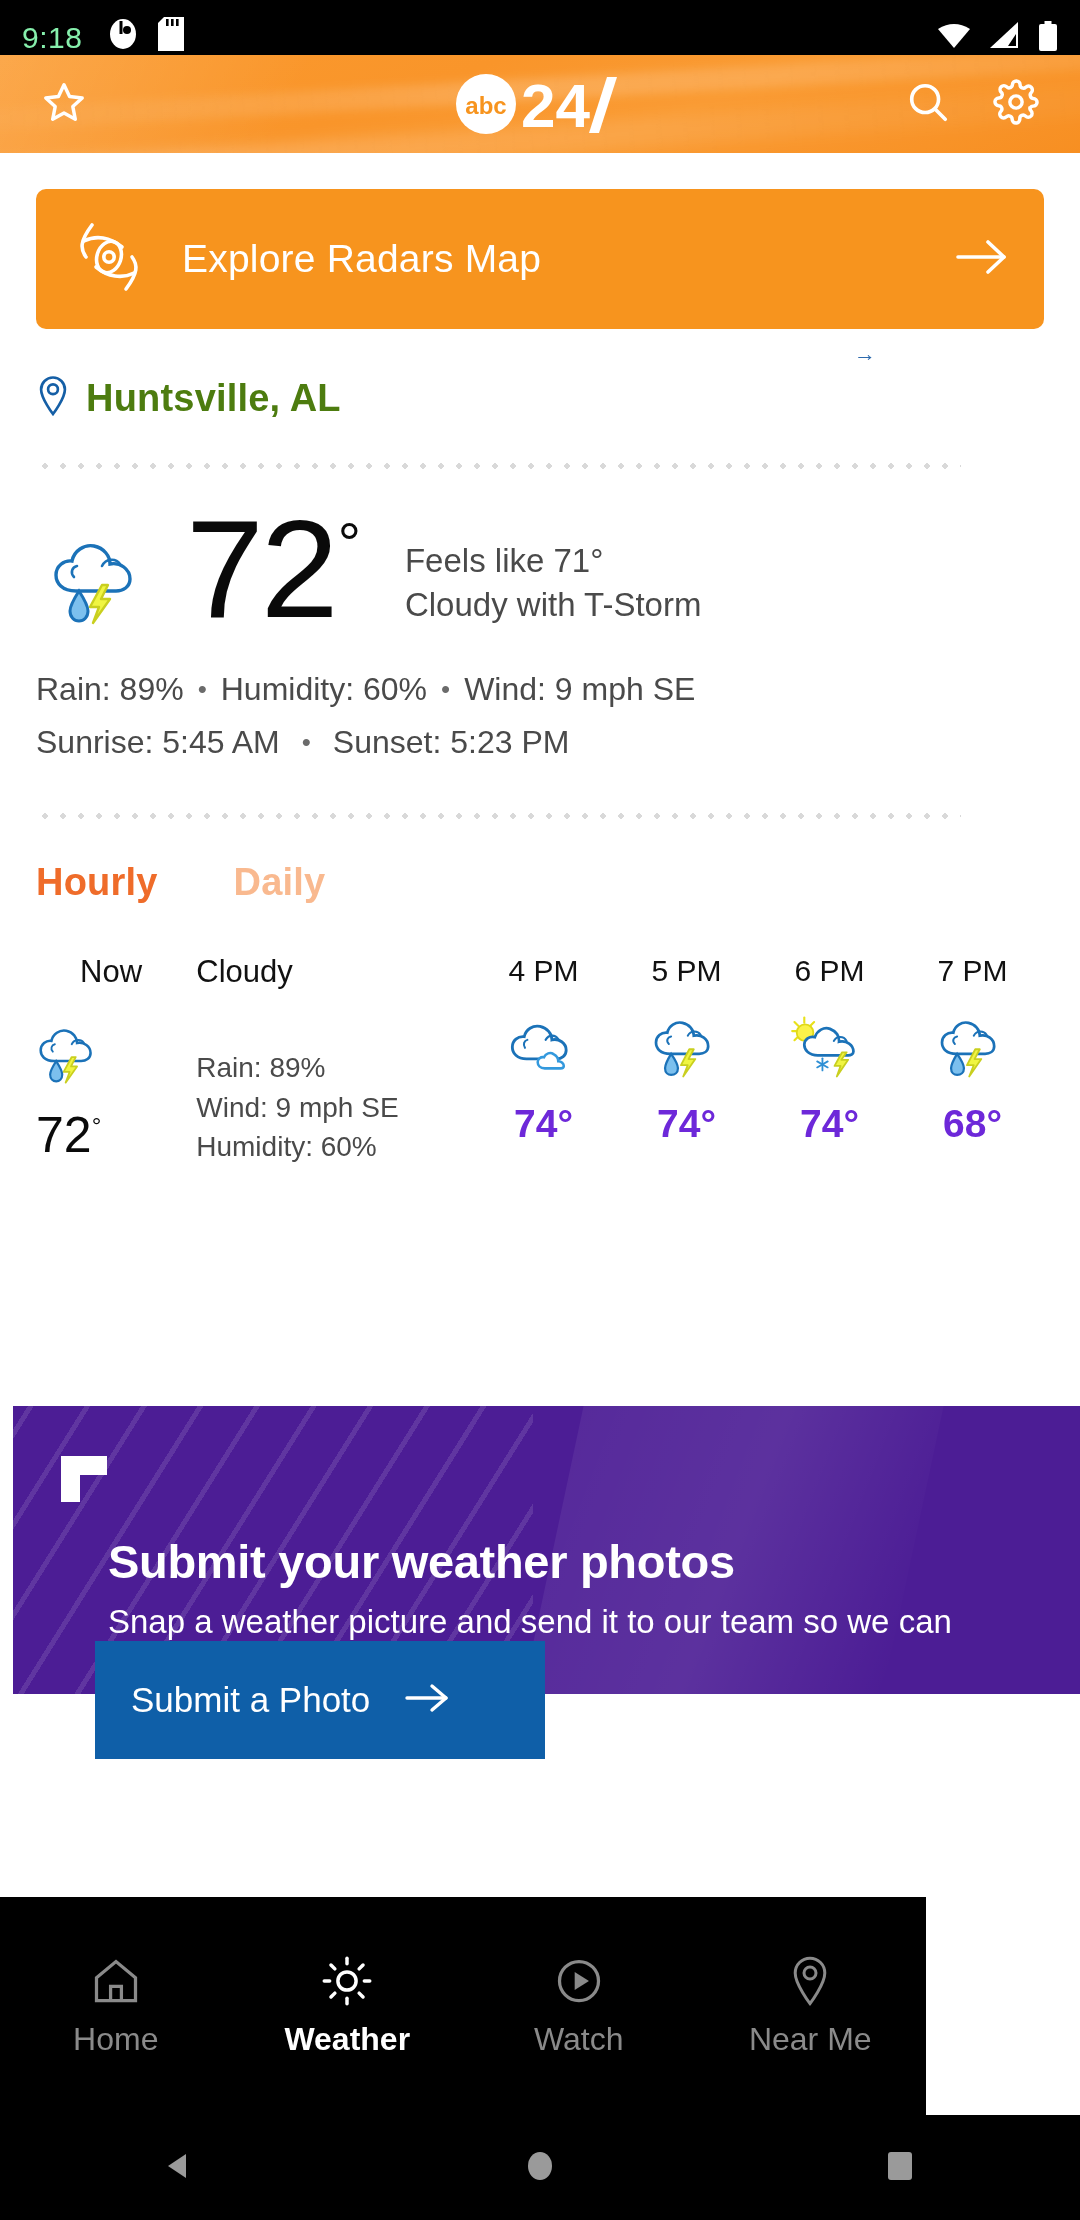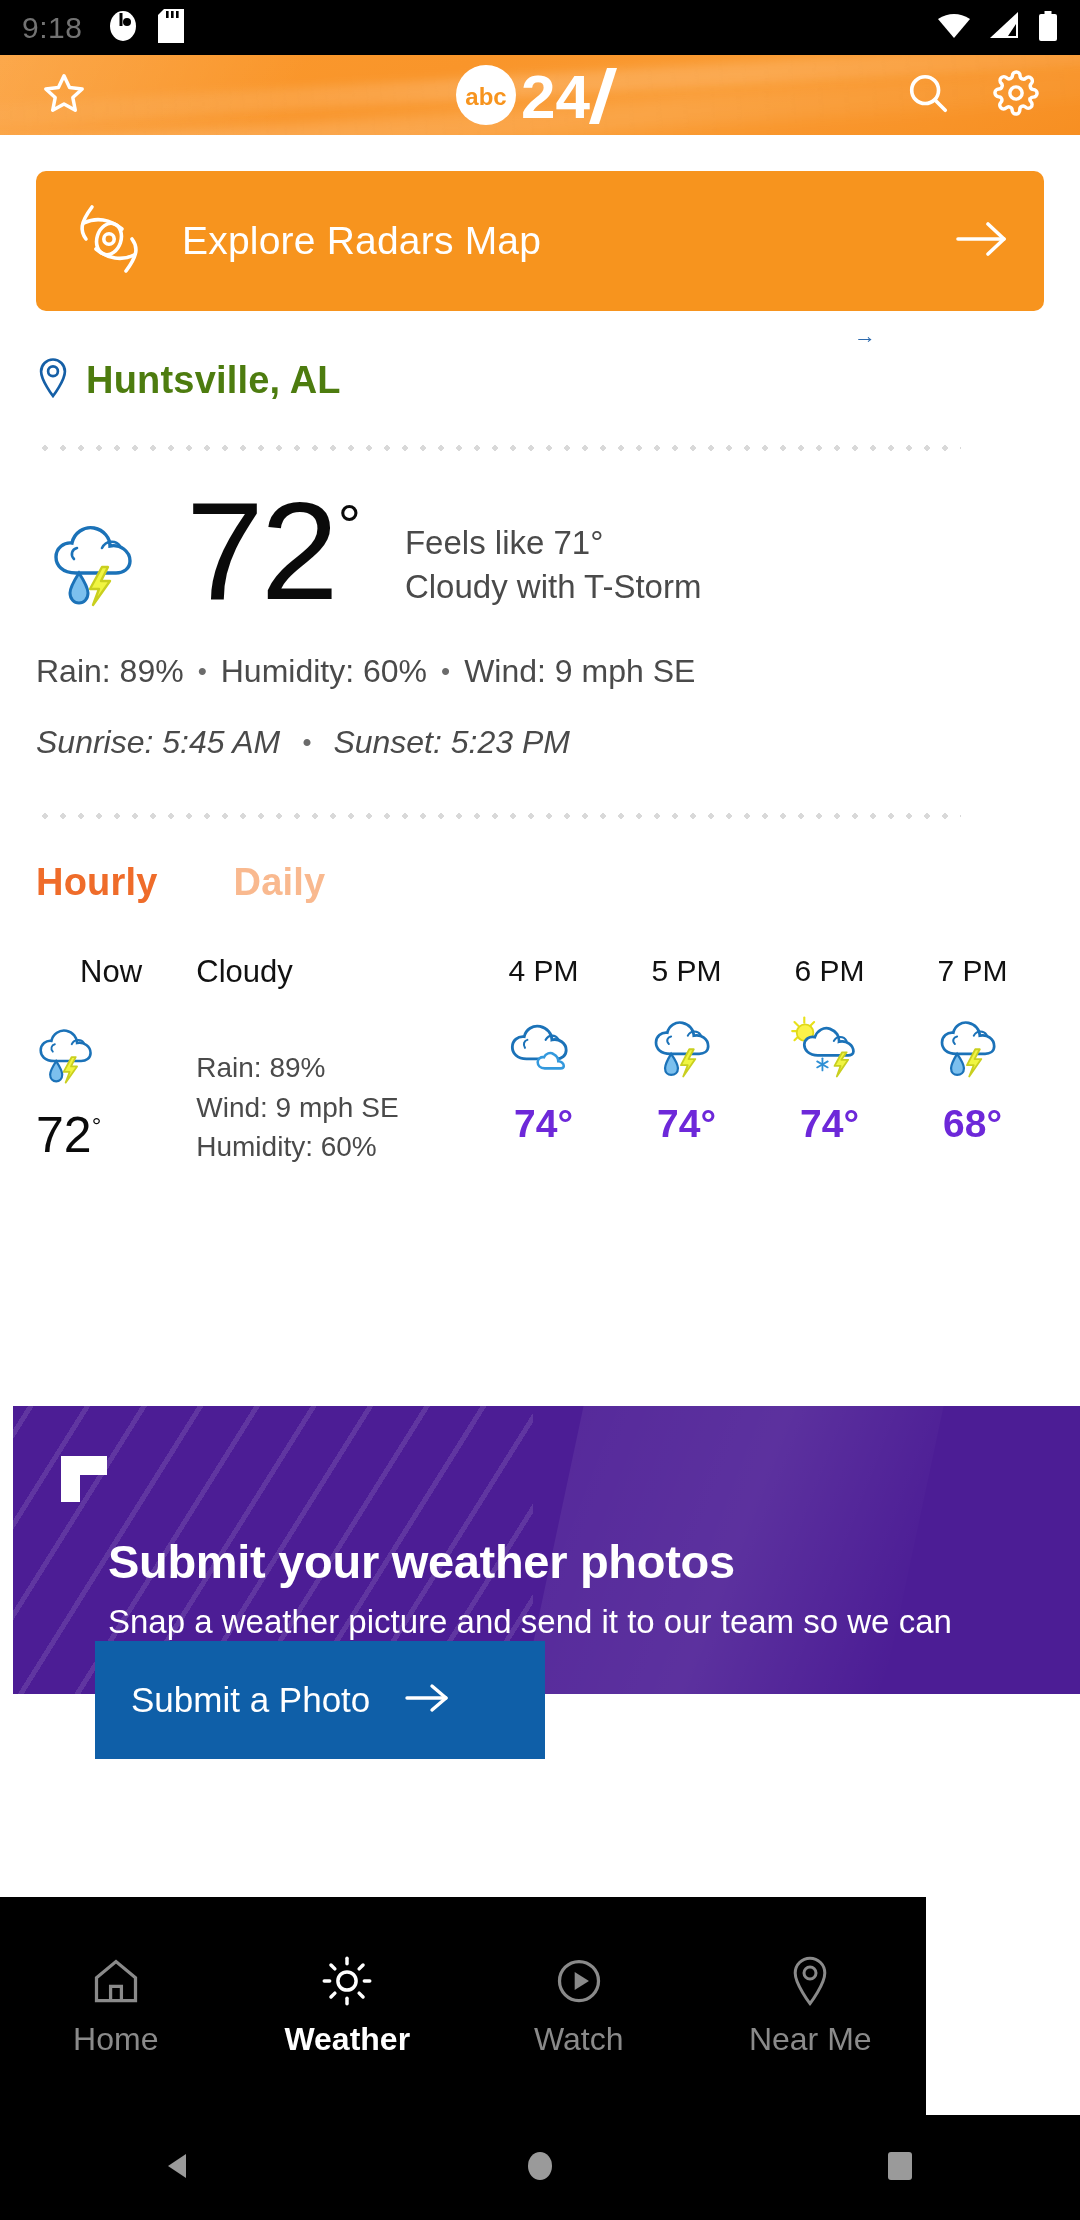--- a/index.html
+++ b/index.html
@@ -6,30 +6,30 @@
   html, body { width:1080px; height:2220px; }
   body {
     font-family: "Liberation Sans", sans-serif;
     background:#ffffff;
     overflow:hidden;
     position:relative;
   }
 
   
   #status-bar{
-    height:55px; background:#000; color:#737373;
-    display:flex; align-items:center; padding:0 22px;
+    height:55px; background:#000; color:#86efac;
+    display:flex; align-items:flex-end; padding:0 22px;
   }
   #status-time{ font-size:30px; letter-spacing:.5px; }
   .status-left-icons{ display:flex; align-items:center; gap:20px; margin-left:26px; }
   .status-right{ margin-left:auto; display:flex; align-items:center; gap:16px; }
 
   
   #app-header{
-    height:80px; position:relative; overflow:hidden;
+    height:98px; position:relative; overflow:hidden;
     background:
       linear-gradient(115deg, rgba(255,255,255,.14) 0%, rgba(255,255,255,0) 28%),
       linear-gradient(160deg, #fb9a2e 0%, #f9952a 38%, #fa9b33 62%, #f78f22 100%);
     display:flex; align-items:center; padding:0 41px;
   }
   #app-header::before{
     content:""; position:absolute; left:-10%; top:20%;
     width:130%; height:22px;
     background:linear-gradient(90deg, rgba(255,255,255,0) 0%, rgba(255,255,255,.18) 45%, rgba(255,255,255,.05) 100%);
     transform:rotate(-3.2deg); filter:blur(5px);
@@ -313,21 +313,21 @@
     </div>
 
     <div id="metrics">
       <div class="metric-line">
         <span>Rain: 89%</span>
         <span class="mdot">•</span>
         <span>Humidity: 60%</span>
         <span class="mdot">•</span>
         <span>Wind: 9 mph SE</span>
       </div>
-      <div class="metric-line" style="margin-top:28px;font-style:italic;">
+      <div class="metric-line" style="margin-top:10px;">
         <span>Sunrise: 5:45 AM</span>
         <span class="mdot" style="margin:0 22px;">•</span>
         <span>Sunset: 5:23 PM</span>
       </div>
     </div>
   </div>
 
   <div class="dot-divider" style="margin-top:48px;"></div>
 
   <div id="tabs">

